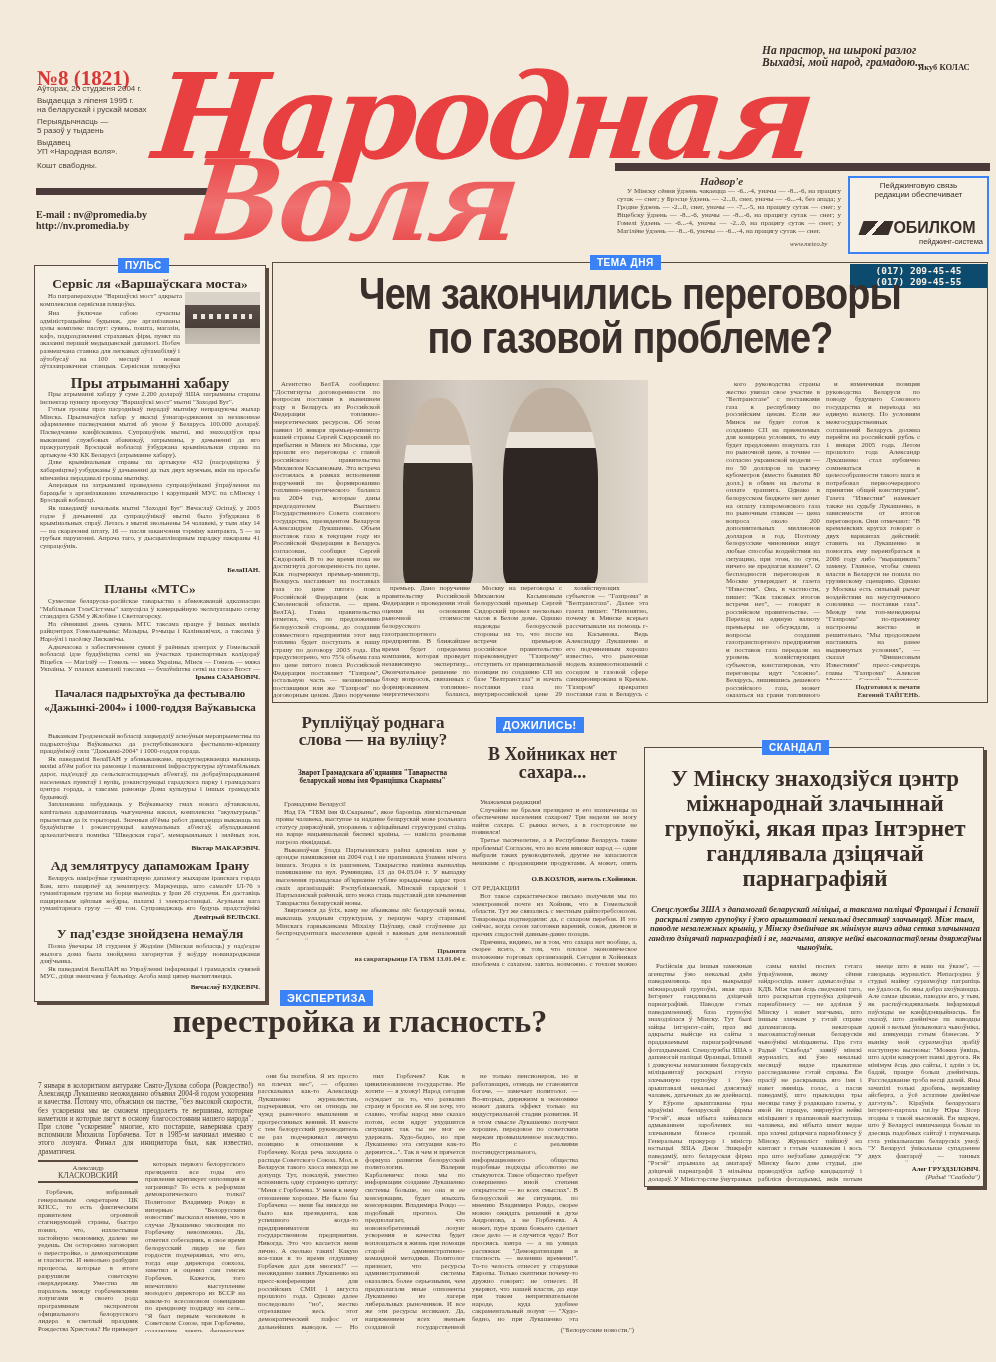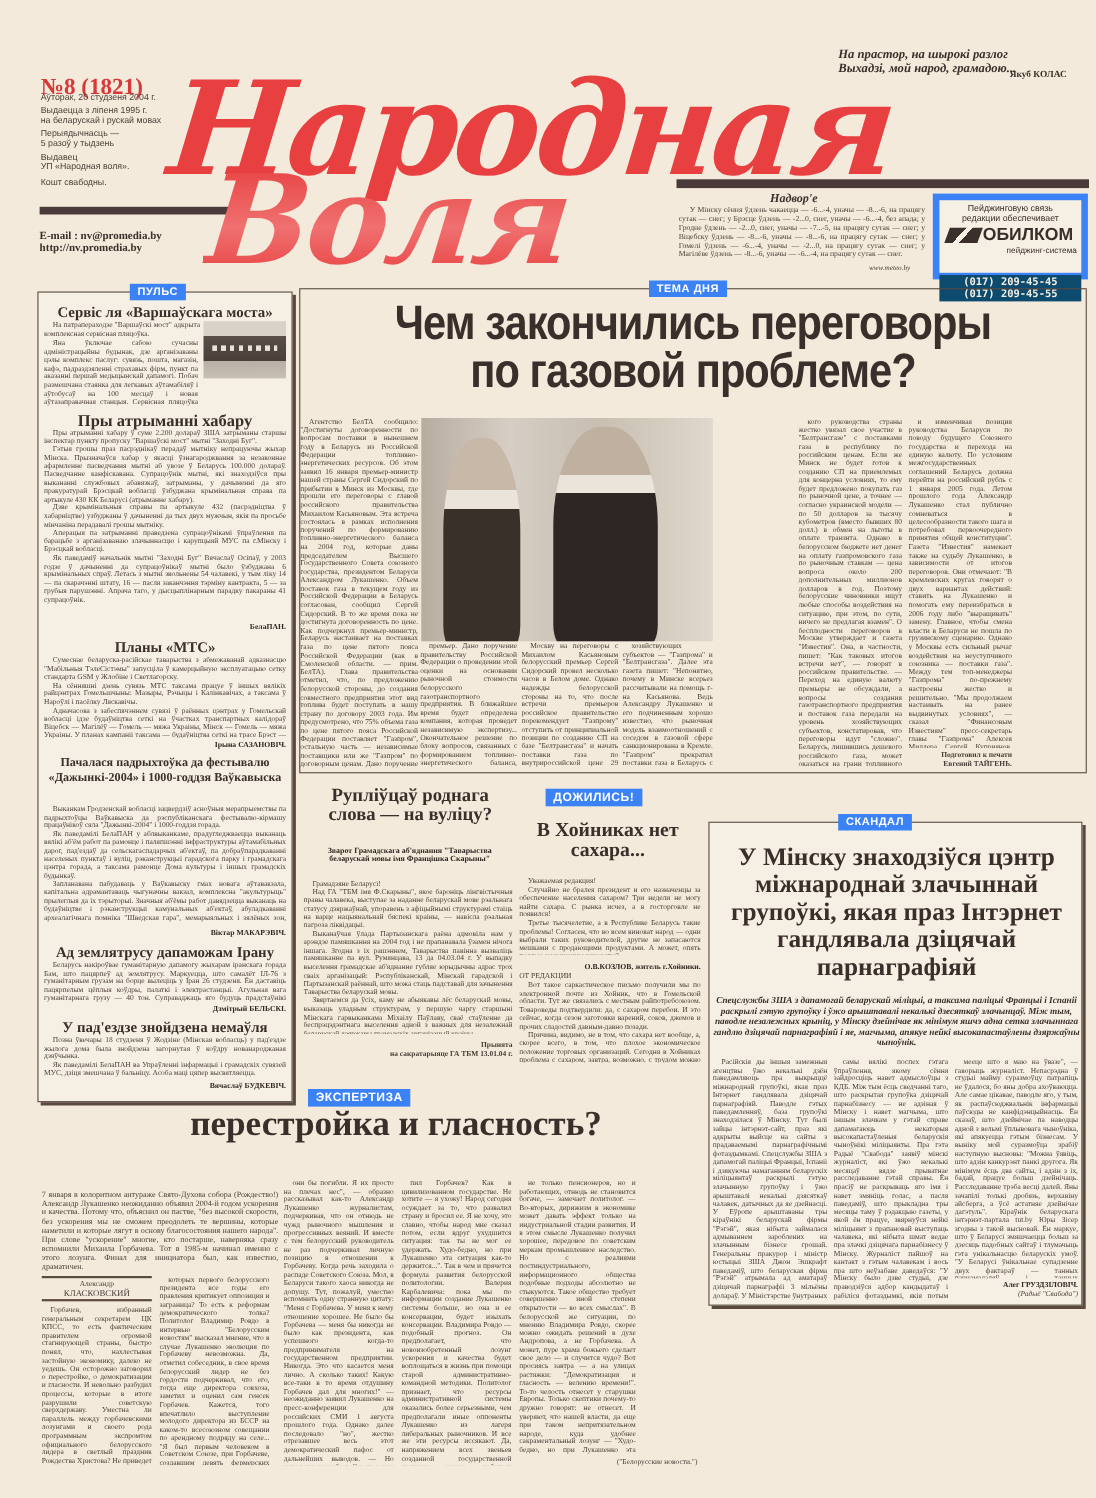--- a/index.html
+++ b/index.html
@@ -20,23 +20,23 @@
   .email { left: 36px; top: 209px; font: bold 10px "Liberation Serif", serif; color: #3a2f2a; line-height: 11px; }
   .logo1 { left: 155px; top: 58px; font: italic bold 118px "DejaVu Serif", serif; color: #e84040; letter-spacing: -4px; line-height: 118px; transform: skewX(-6deg); }
   .logo2 { left: 188px; top: 145px; font: italic bold 112px "DejaVu Serif", serif; color: #ec5050; letter-spacing: -3px; line-height: 112px; transform: skewX(-6deg);
     background: linear-gradient(180deg,#e84040 0%, #f07070 55%, #e84040 100%); -webkit-background-clip: text; background-clip: text; -webkit-text-fill-color: transparent; }
   .motto { left: 762px; top: 44px; width: 230px; font: italic bold 11.5px "Liberation Serif", serif; line-height: 12px; color: #3a2f2a; }
   .motto-author { left: 918px; top: 62px; font: bold 8.5px "Liberation Serif", serif; color: #3a2f2a; }
   .right-bar { left: 615px; top: 163px; width: 375px; height: 8px; background: #4a3a3a; }
   .weather-title { left: 700px; top: 175px; font: italic bold 11px "Liberation Serif", serif; }
   .weather-text { left: 617px; top: 187px; width: 224px; font: 7px "Liberation Serif", serif; line-height: 8px; text-align: justify; text-indent: 10px; color: #4a3f38; }
   .weather-src { left: 790px; top: 240px; font: italic 6.5px "Liberation Serif", serif; color: #4a3f38; }
-  .ad-box { left: 848px; top: 176px; width: 141px; height: 78px; border: 6px solid #3b82f6; background: #f6efe3; }
+  .ad-box { left: 848px; top: 176px; width: 141px; height: 78px; border: 2px solid #3b82f6; background: #f6efe3; }
   .ad-line { font: 8px "Liberation Sans", sans-serif; text-align: center; line-height: 9px; color: #3a2f2a; }
-  .ad-brand { display:flex; align-items:center; justify-content:center; height: 18px; margin-top: 2px; }
+  .ad-brand { display:flex; align-items:center; justify-content:center; height: 18px; margin-top: 20px; }
   .ad-brand-logo { width: 30px; height: 14px; background: linear-gradient(120deg, #3a2f2a 40%, transparent 40%, transparent 55%, #3a2f2a 55%); transform: skewX(-20deg); }
   .ad-brand-name { font: bold 16px "Liberation Sans", sans-serif; color: #3a2f2a; margin-left: 2px; }
   .ad-sub { font: 7.5px "Liberation Sans", sans-serif; text-align: right; padding-right: 4px; color: #3a2f2a; }
   .ad-phones { background: #0c4a6e; color: #f6efe3; font: bold 9.5px "DejaVu Sans Mono", monospace; text-align: center; line-height: 11px; padding: 1px 0; margin-top: 18px; }
 
   
   .rubric { background: #3b82f6; color: #fff; font: bold 10px "Liberation Sans", sans-serif; padding: 2px 7px; letter-spacing: 0.5px; }
 
   
   .box { border: 1px solid #5a4a40; }

